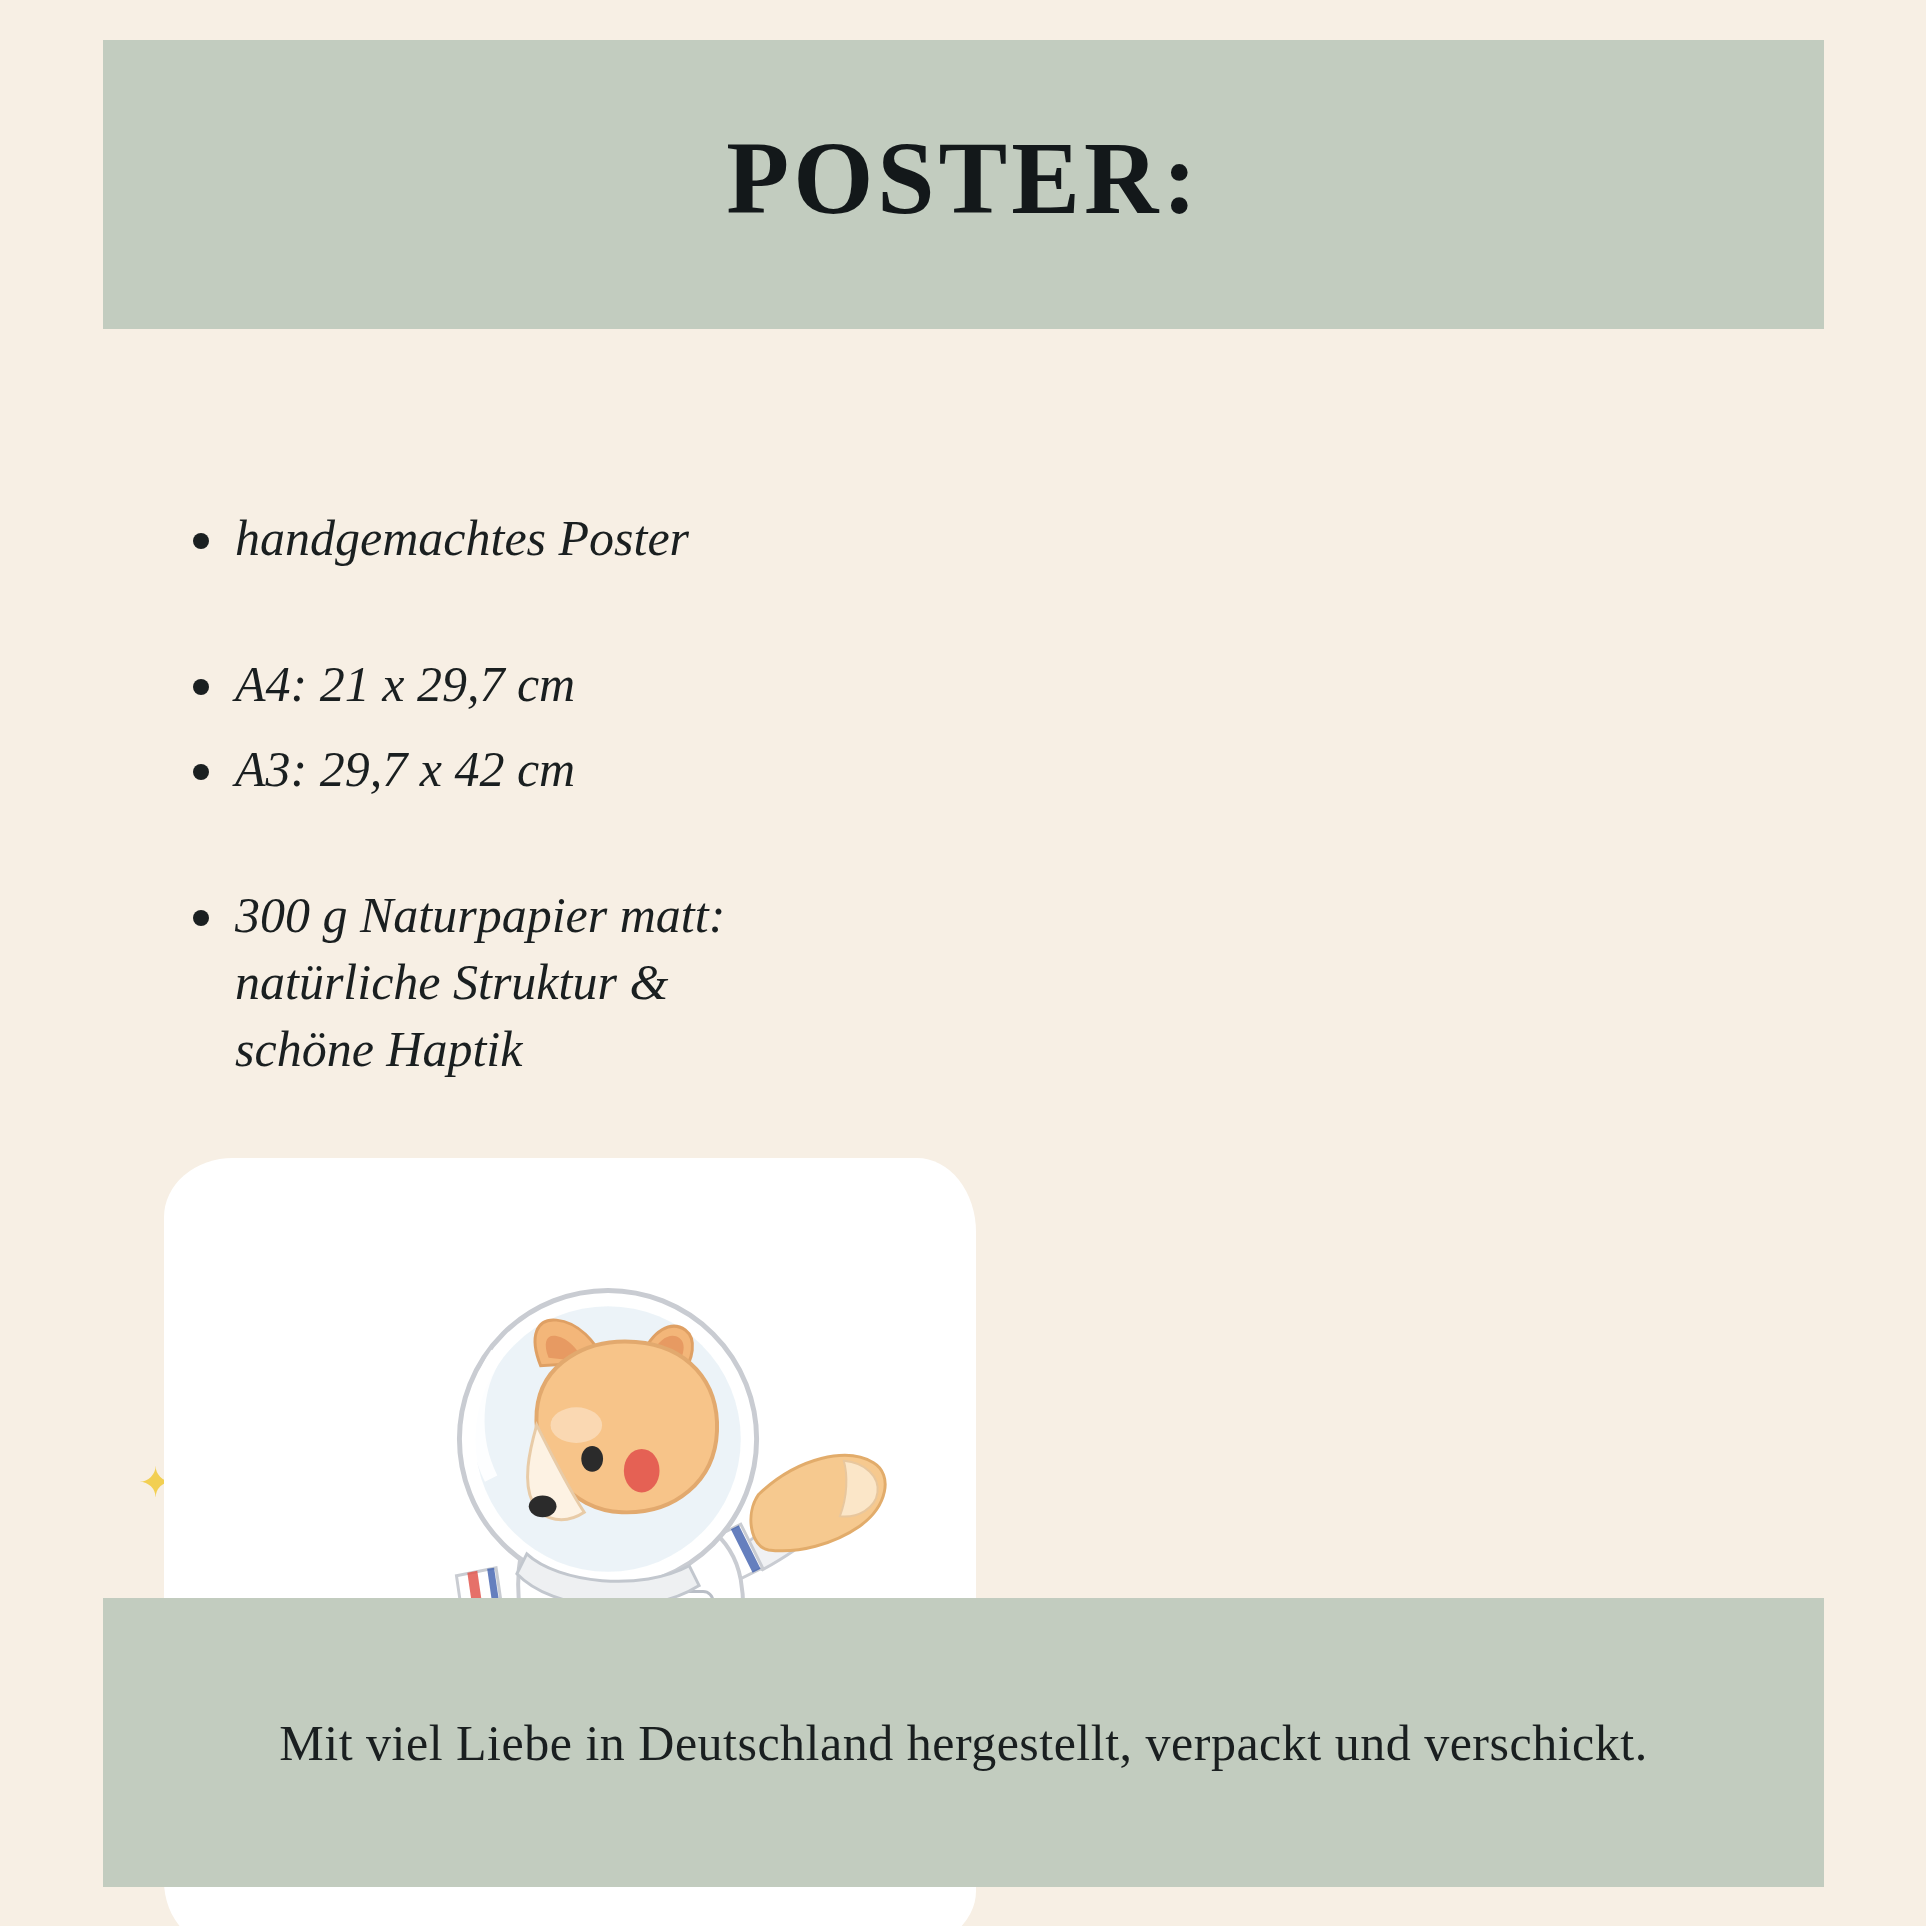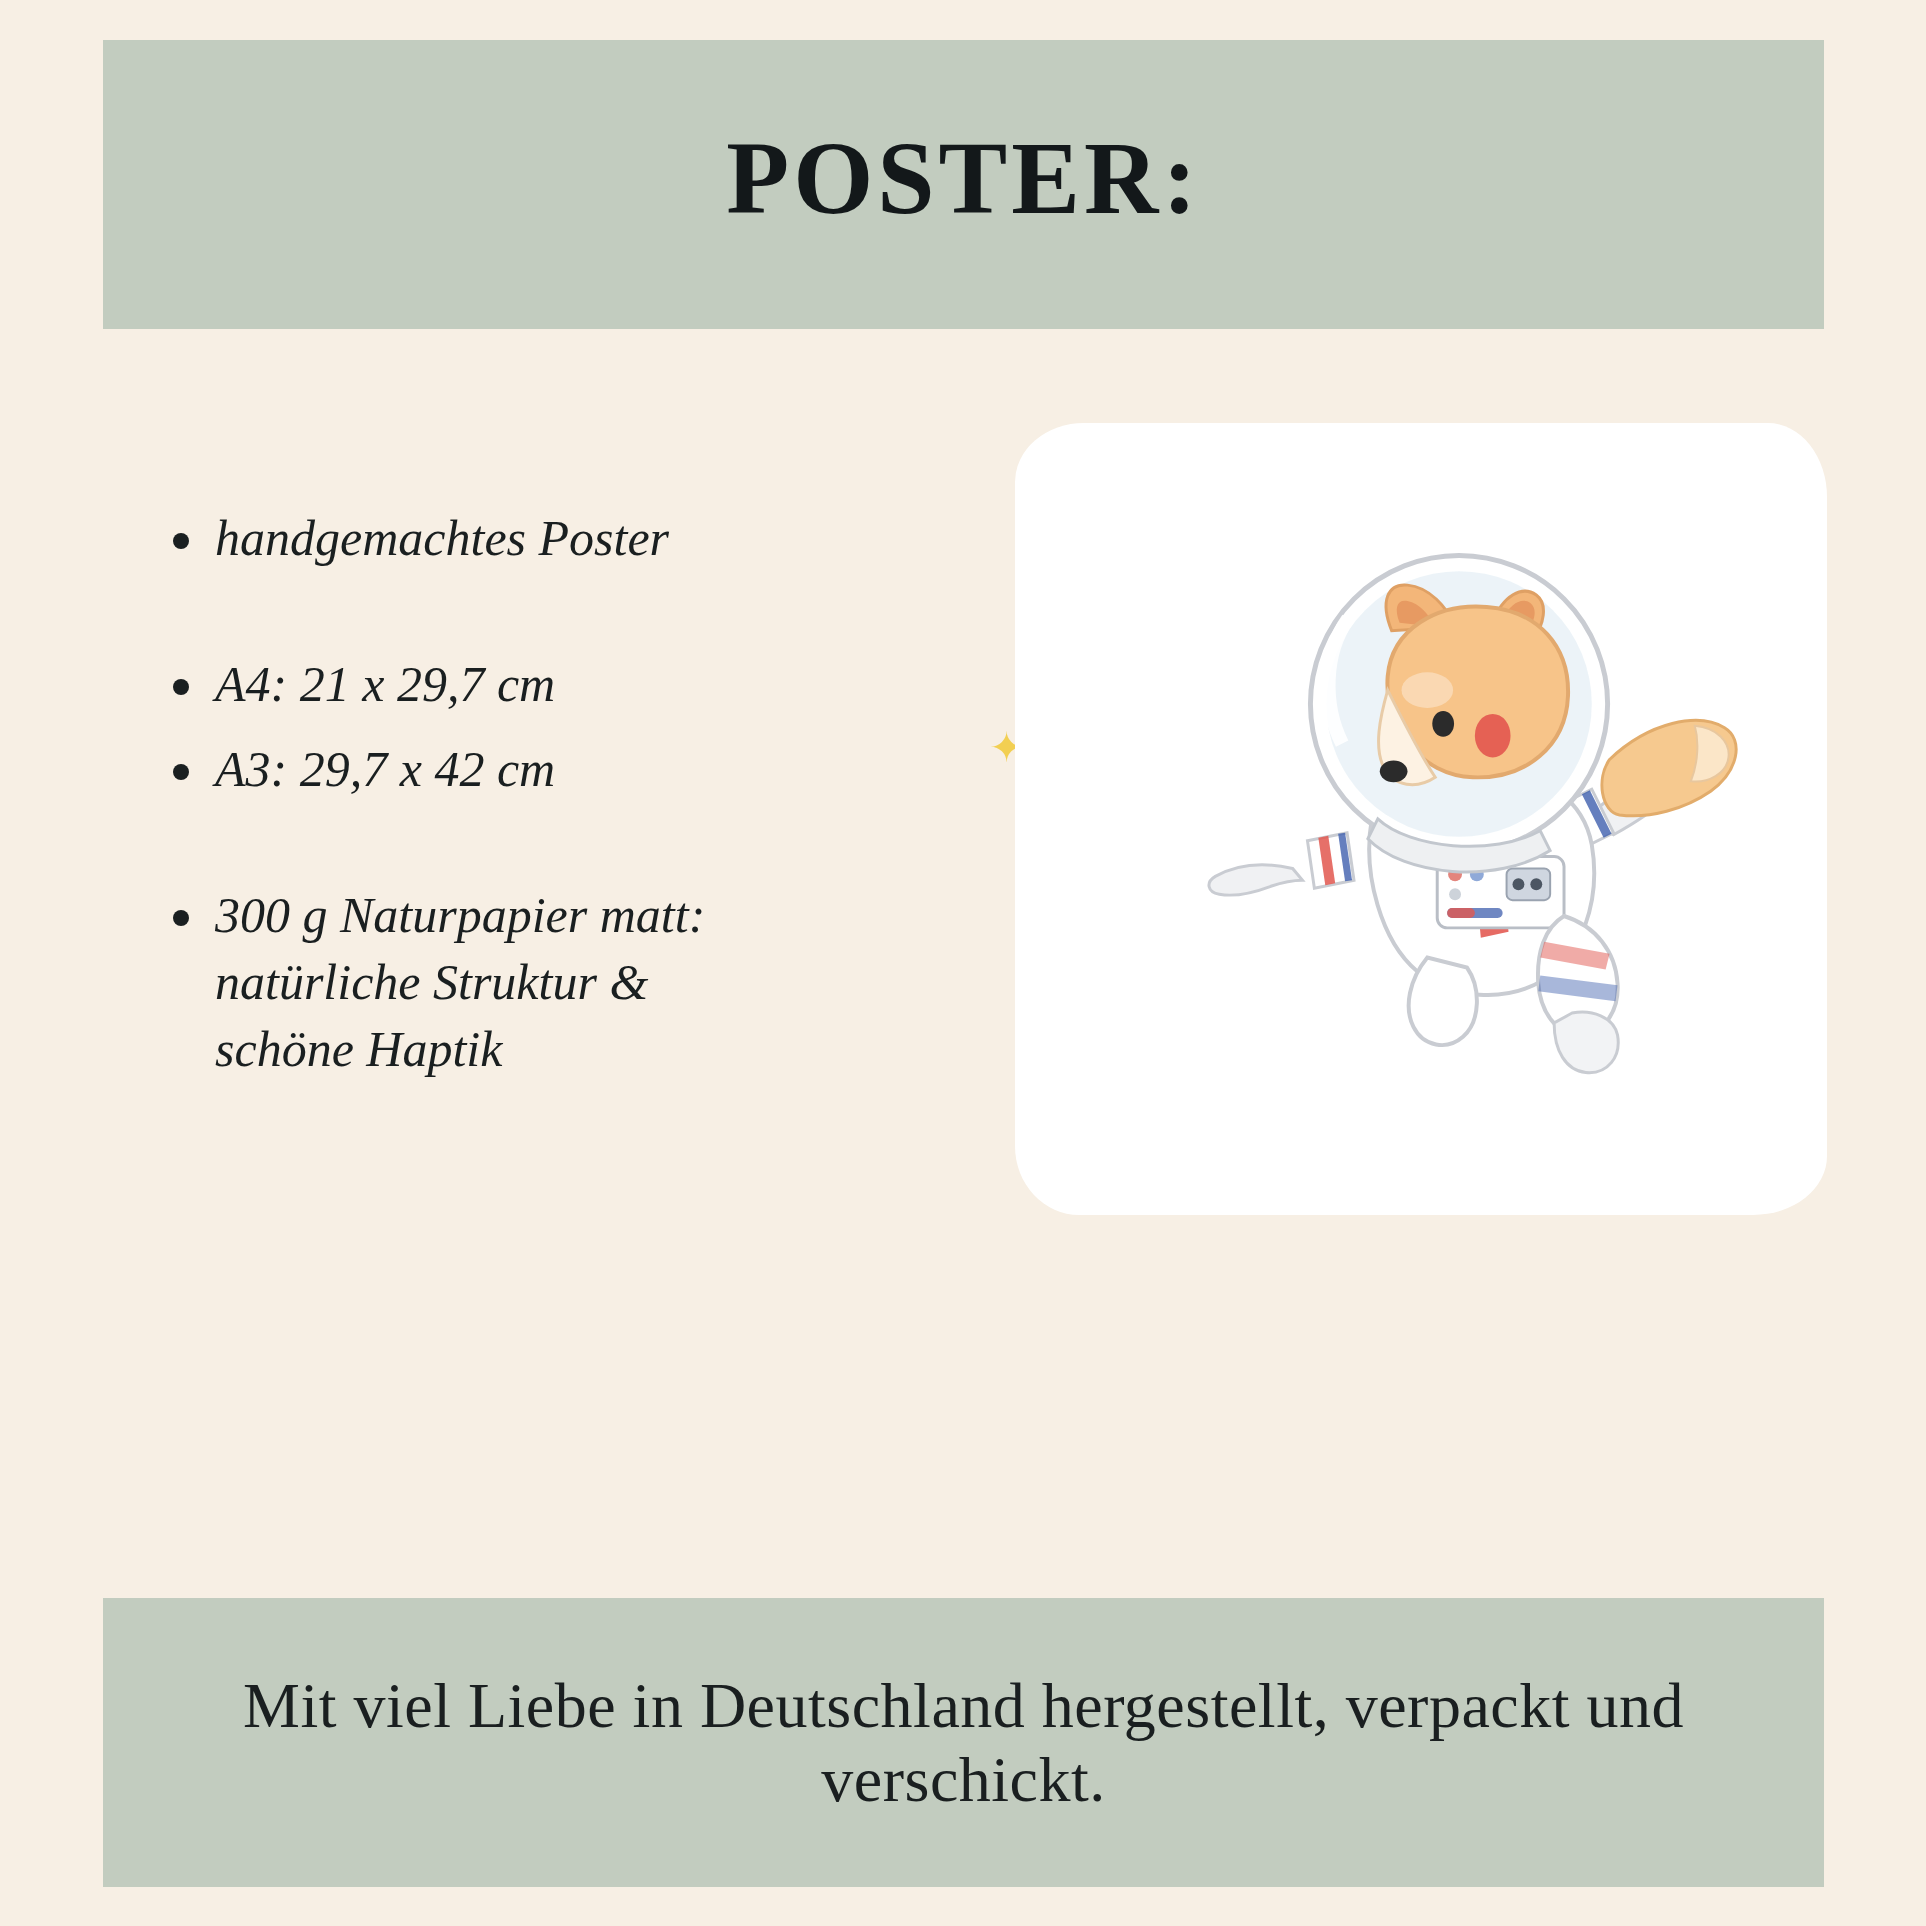--- a/index.html
+++ b/index.html
@@ -50,36 +50,36 @@
     bottom: 40px;
     width: 1721px;
     height: 289px;
     background: #c2ccbf;
     display: flex;
     align-items: center;
     justify-content: center;
   }
   .footer-text {
     font-family: "Liberation Serif", serif;
-    font-size: 64px;
+    font-size: 50px;
     color: #1a1f20;
     letter-spacing: 0.5px;
     text-align: center;
     padding: 0 40px;
   }
 
   
   .content {
     position: absolute;
-    left: 94px;
+    left: 114px;
     top: 356px;
     width: 1721px;
     height: 1228px;
     display: flex;
-    flex-direction: row;
+    flex-direction: column;
   }
 
   .bullets {
     width: 871px;
     padding-left: 79px;
     padding-top: 149px;
     box-sizing: border-box;
   }
   .bullet-group {
     margin-bottom: 79px;

